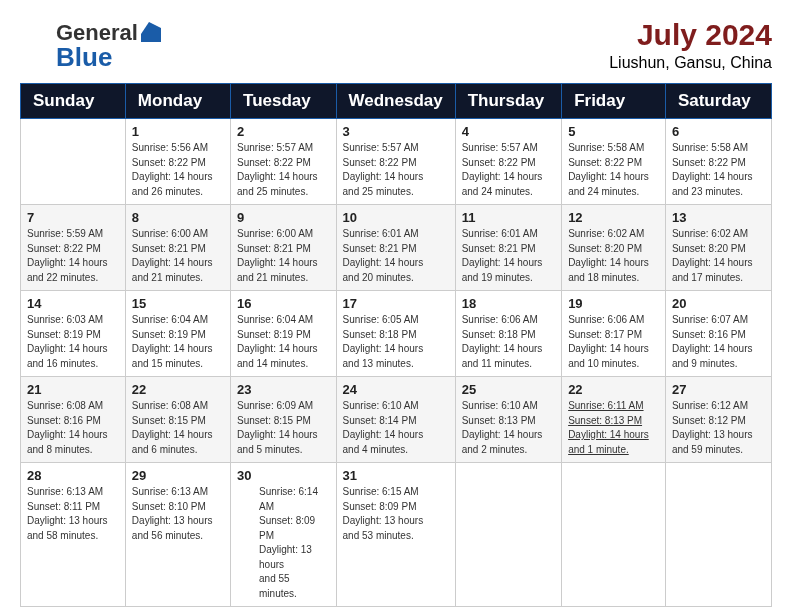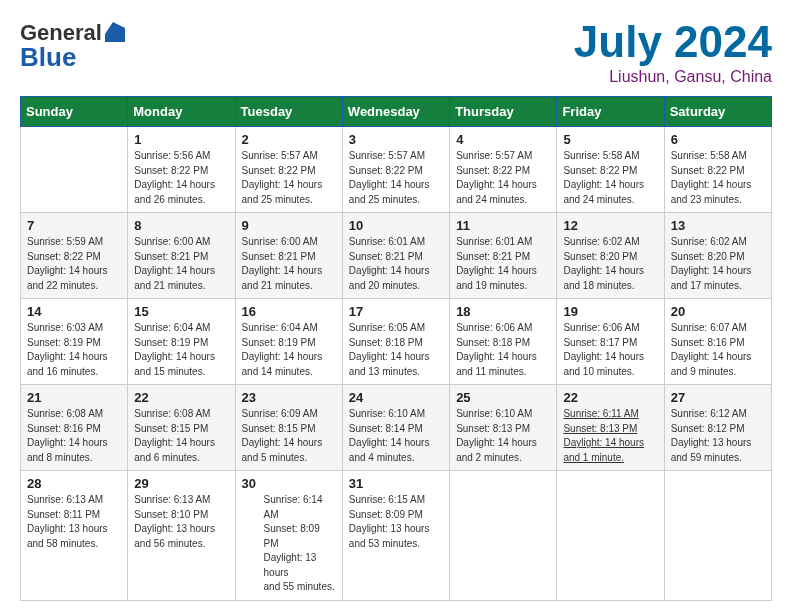--- a/index.html
+++ b/index.html
@@ -13,48 +13,49 @@
     .header {
       display: flex;
       justify-content: space-between;
       align-items: flex-start;
       margin-bottom: 10px;
     }
     .logo {
       display: flex;
       flex-direction: column;
       align-items: flex-start;
+      margin-left: 36px;
     }
     .logo-general { color: #333; }
     .logo-blue { color: #1a5ca8; }
     .title-block {
       text-align: right;
     }
     .month-title {
-      font-size: 44px;
+      font-size: 30px;
       font-weight: bold;
-      color: #0369a1;
+      color: #7f1d1d;
       line-height: 1;
     }
     .location {
       font-size: 16px;
-      color: #701a75;
+      color: #000000;
       margin-top: 4px;
     }
     .calendar {
       width: 100%;
       border-collapse: collapse;
       border: 1px solid #ccc;
     }
     .calendar th {
-      background: #15803d;
+      background: #0f172a;
       color: #fff;
-      font-size: 13px;
+      font-size: 17px;
       font-weight: bold;
-      padding: 7px 5px;
+      padding: 7px 12px;
       text-align: left;
       border: 1px solid #1a5ca8;
     }
     .calendar td {
       vertical-align: top;
       border: 1px solid #ccc;
       padding: 5px 6px;
       width: 107px;
       min-height: 80px;
       background: #fff;

